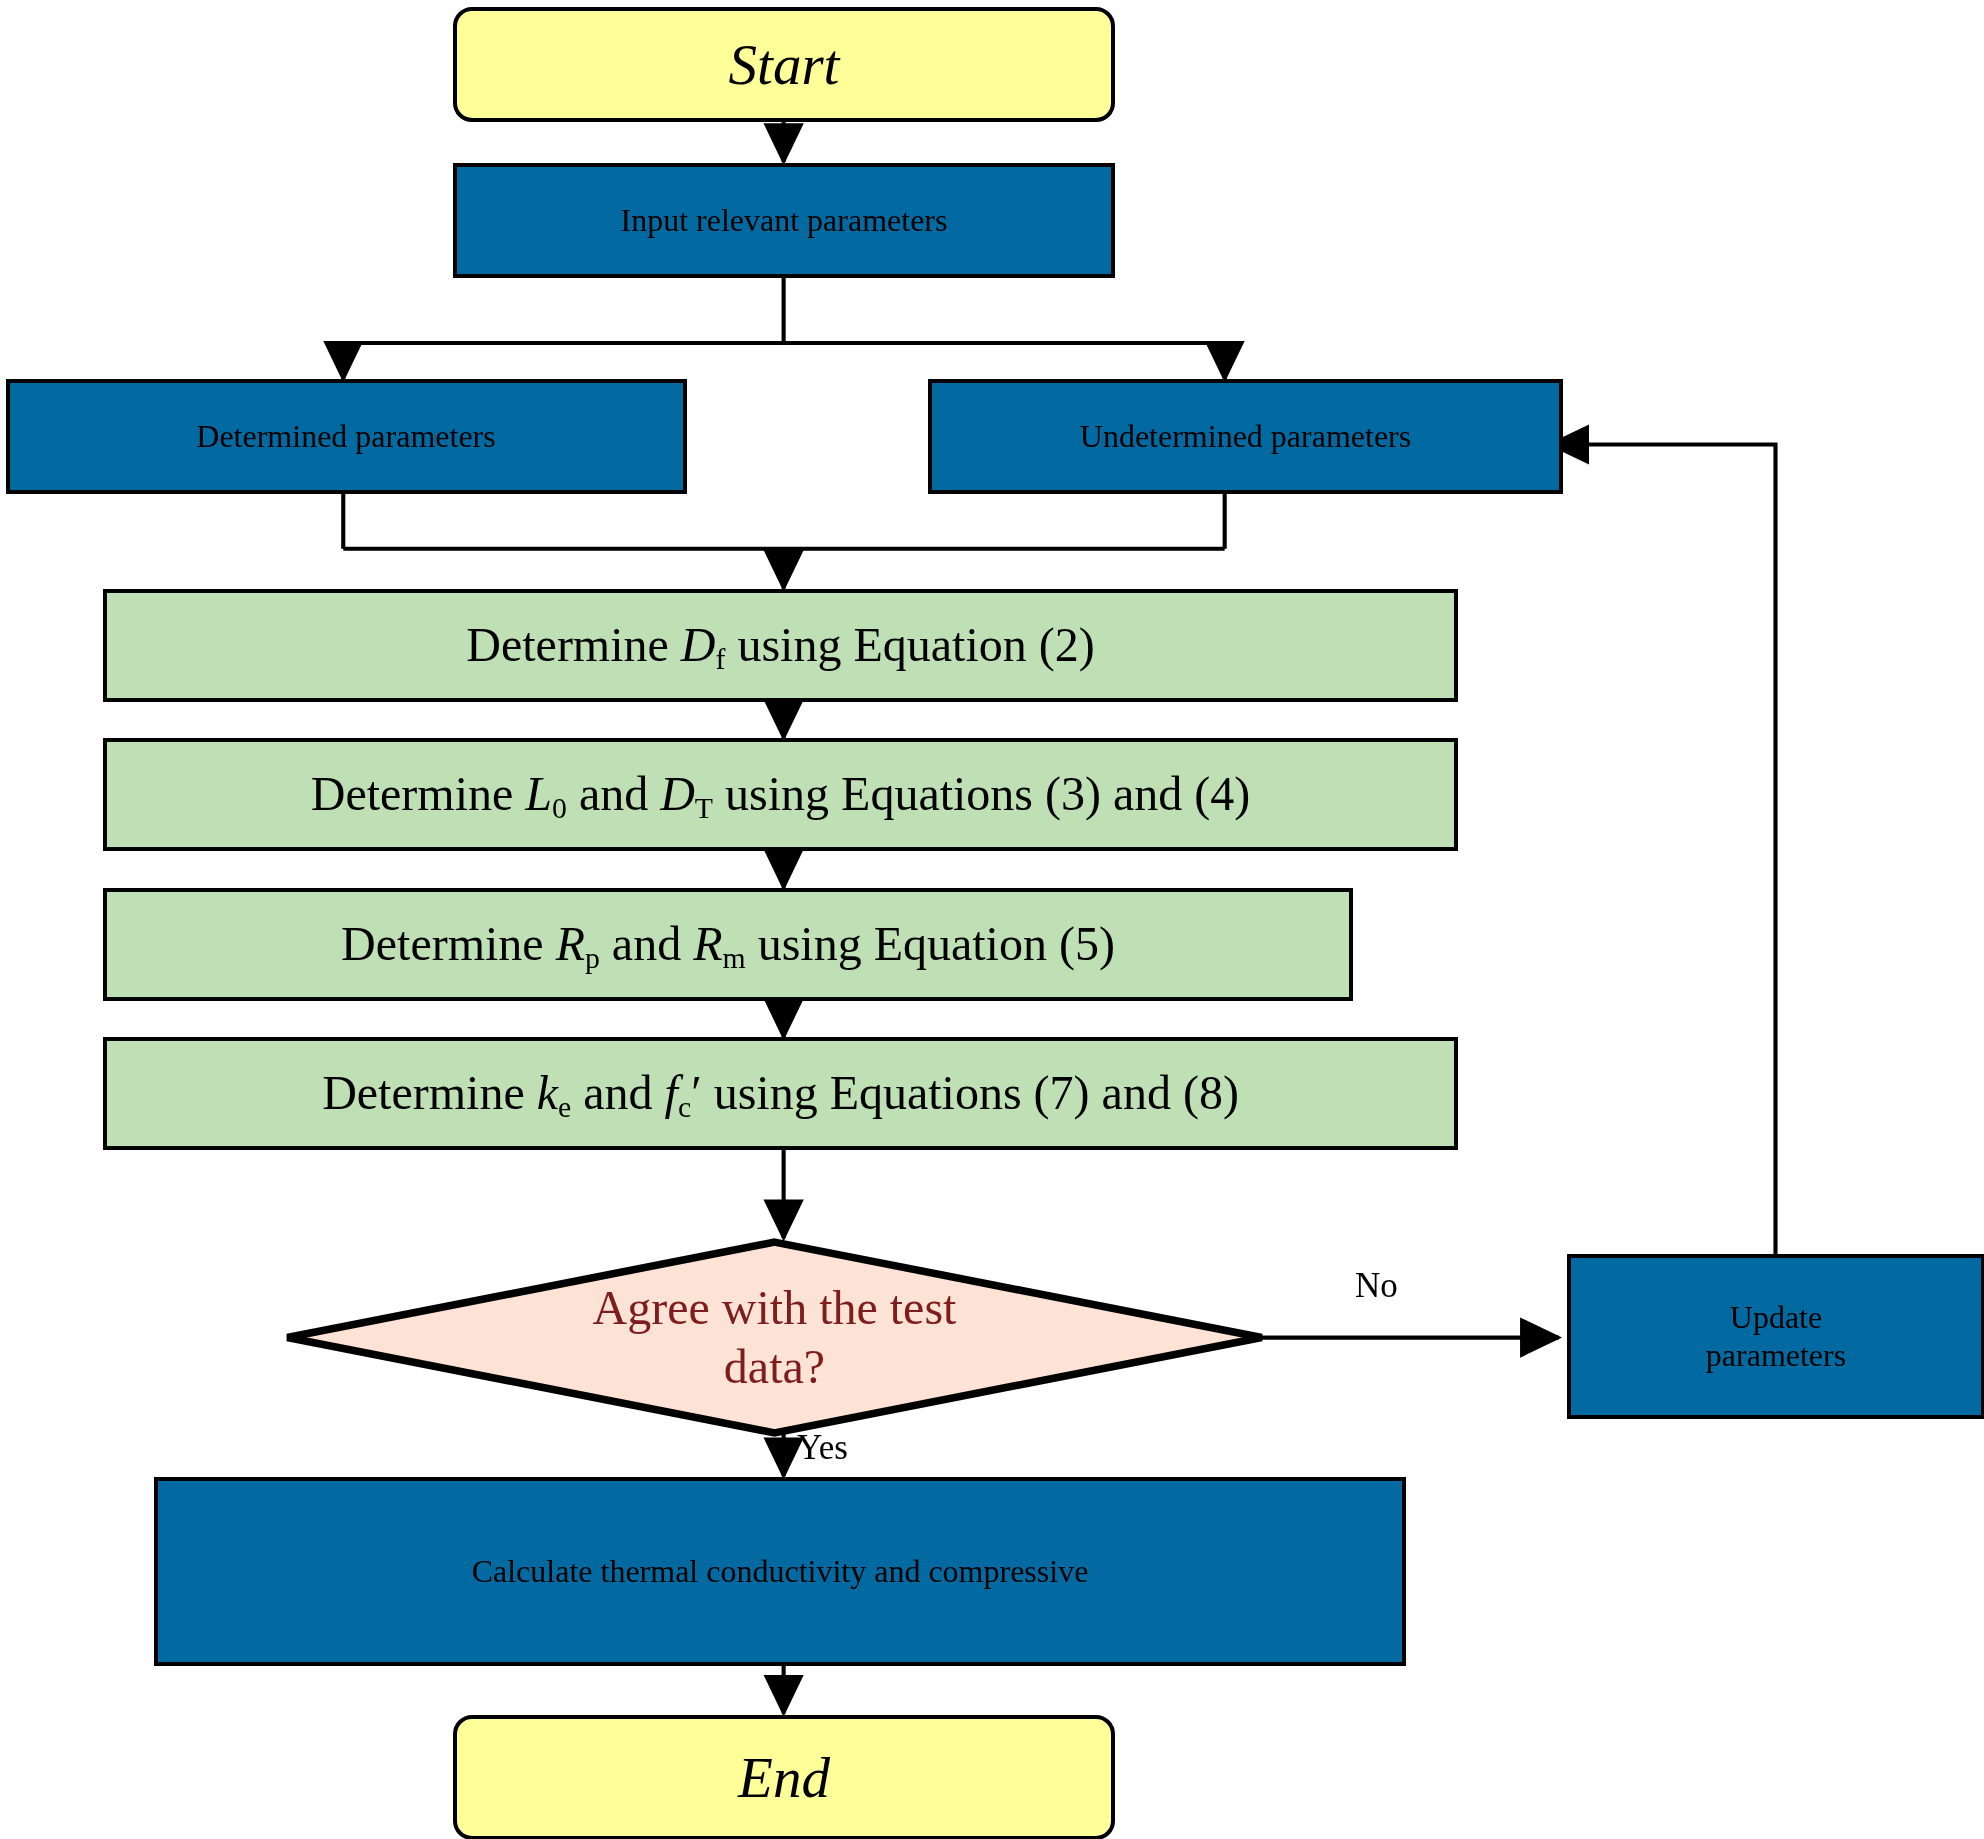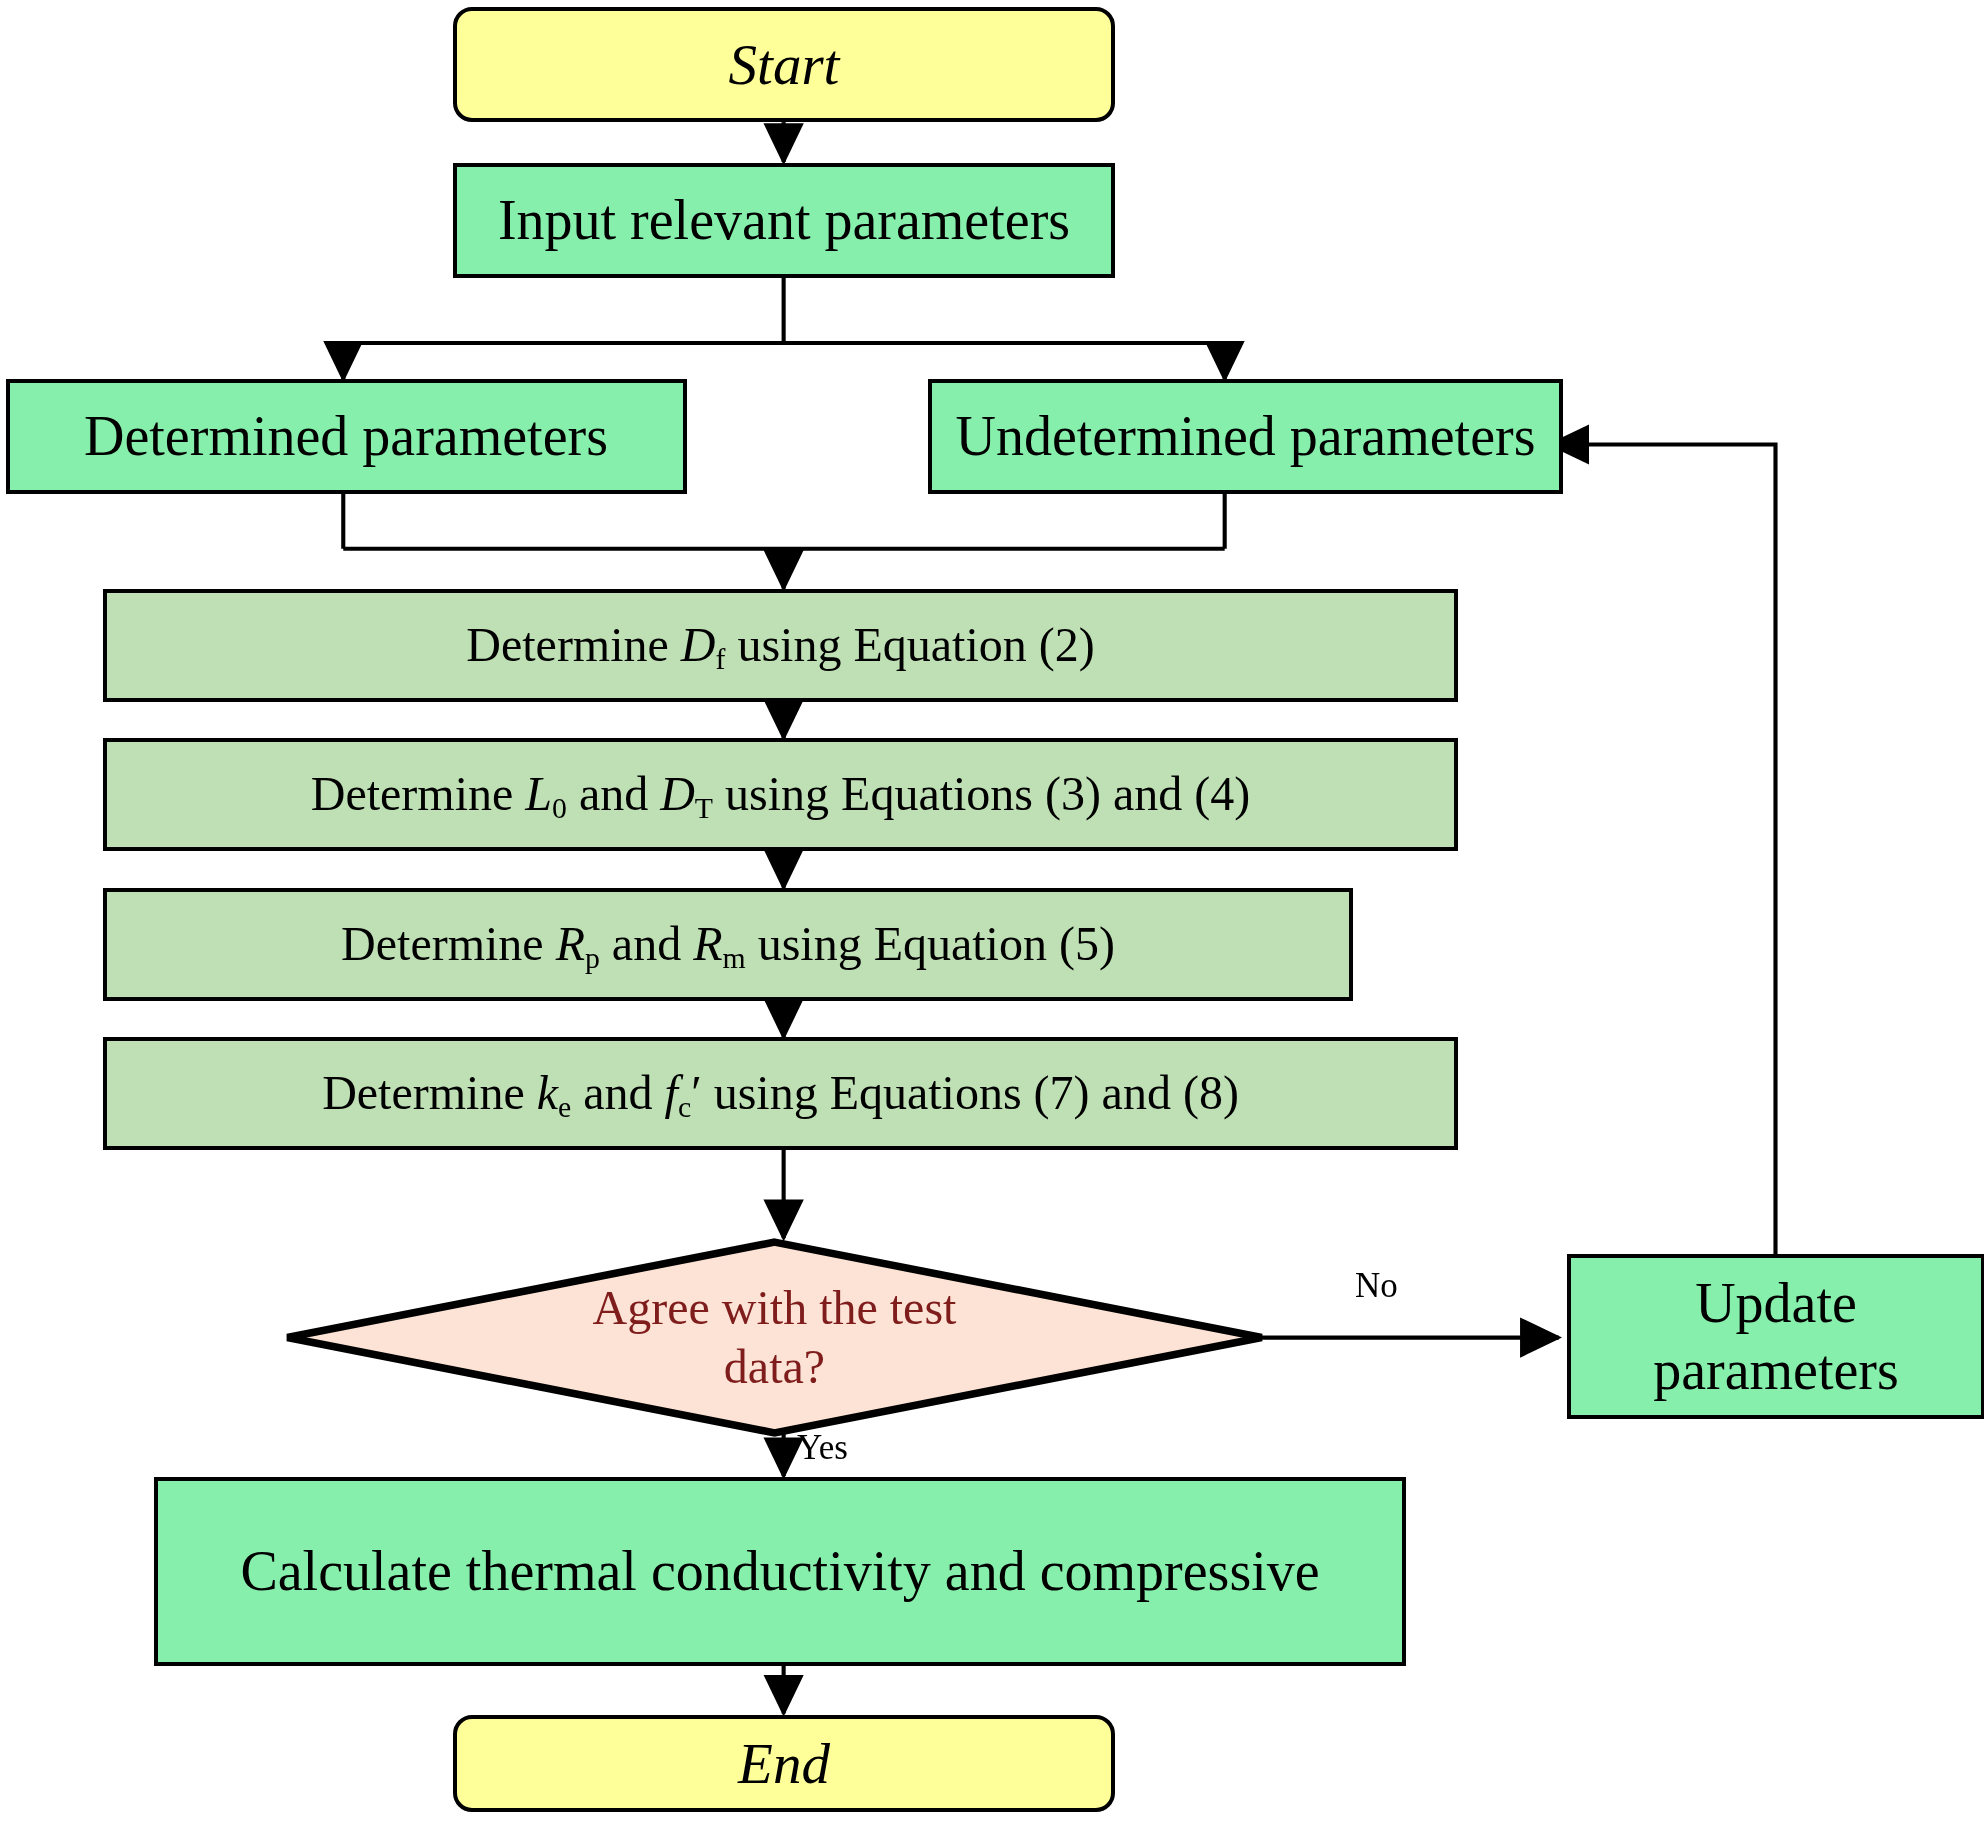--- a/index.html
+++ b/index.html
@@ -6,21 +6,21 @@
   html,body{margin:0;padding:0;background:#ffffff;}
   body{font-family:"Liberation Serif","DejaVu Serif",serif;}
   #stage{position:relative;width:1985px;height:1839px;background:#fff;overflow:hidden;}
   svg.edges{position:absolute;left:0;top:0;width:1985px;height:1839px;pointer-events:none;}
 
   .node{position:absolute;box-sizing:border-box;display:flex;align-items:center;justify-content:center;
         text-align:center;color:#000;border:4.8px solid #000;line-height:1.18;}
   .node .lbl{display:block;padding:0 9.6px;}
 
   .term{border-radius:19px;background:#ffff99;font-size:57px;font-style:italic;}
-  .proc{background:#86efac;font-size:56px;}
+  .proc{background:#0369a1;font-size:32px;}
   .calc{background:#bfe0b5;font-size:48px;}
 
   .diamond{position:absolute;}
   .diamond .dtext{position:absolute;left:0;top:0;width:100%;height:100%;
                   display:flex;align-items:center;justify-content:center;
                   text-align:center;font-size:48px;color:#7f1d1d;line-height:1.22;}
 
   .edgelabel{position:absolute;font-size:35px;color:#000;white-space:nowrap;}
 
   i.v{font-style:italic;}
@@ -127,21 +127,21 @@
       <span style="display:block">parameters</span>
     </span>
   </div>
 
   <div class="node proc" style="left:154px;top:1477px;width:1252px;height:189px;">
     <span class="lbl">
       <span style="display:block">Calculate thermal conductivity and compressive</span>
     </span>
   </div>
 
-  <div class="node term" style="left:453px;top:1715px;width:662px;height:97px;">
+  <div class="node term" style="left:453px;top:1715px;width:662px;height:125px;">
     <span class="lbl">End</span>
   </div>
 
   <div class="edgelabel" style="left:1355px;top:1266px;">No</div>
   <div class="edgelabel" style="left:797px;top:1428px;">Yes</div>
 
 </div>
 
 
 </body></html>

